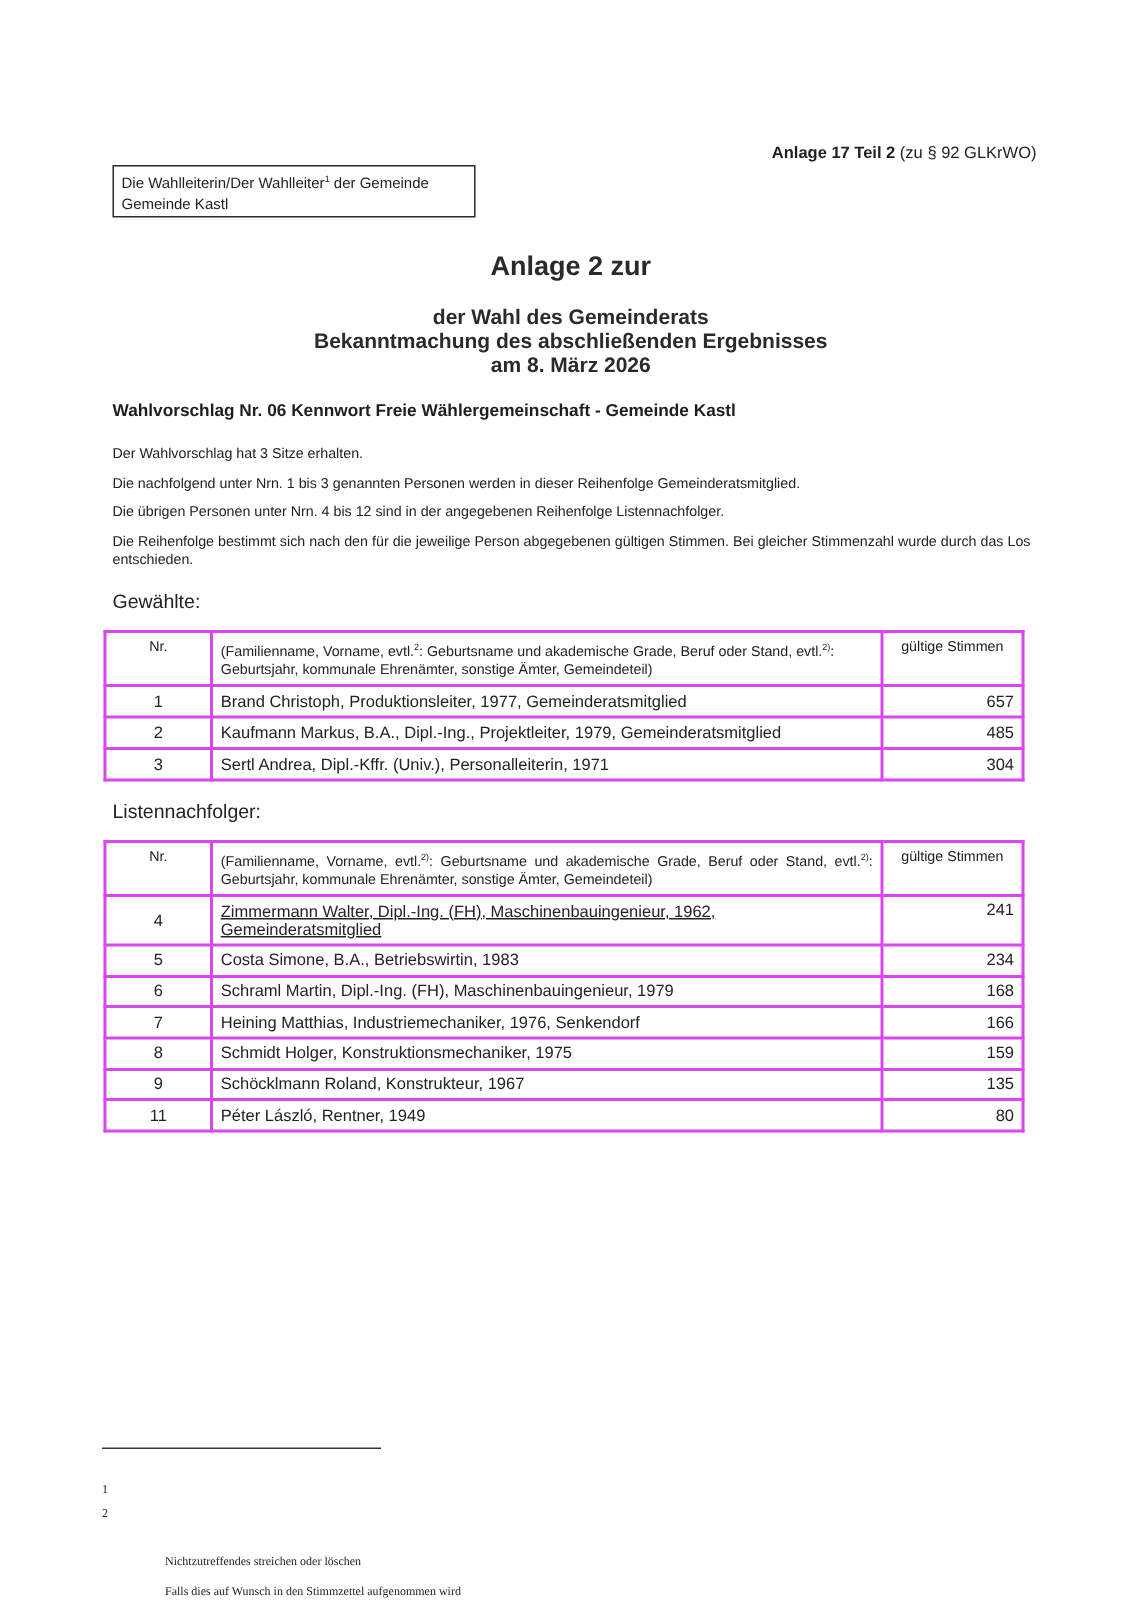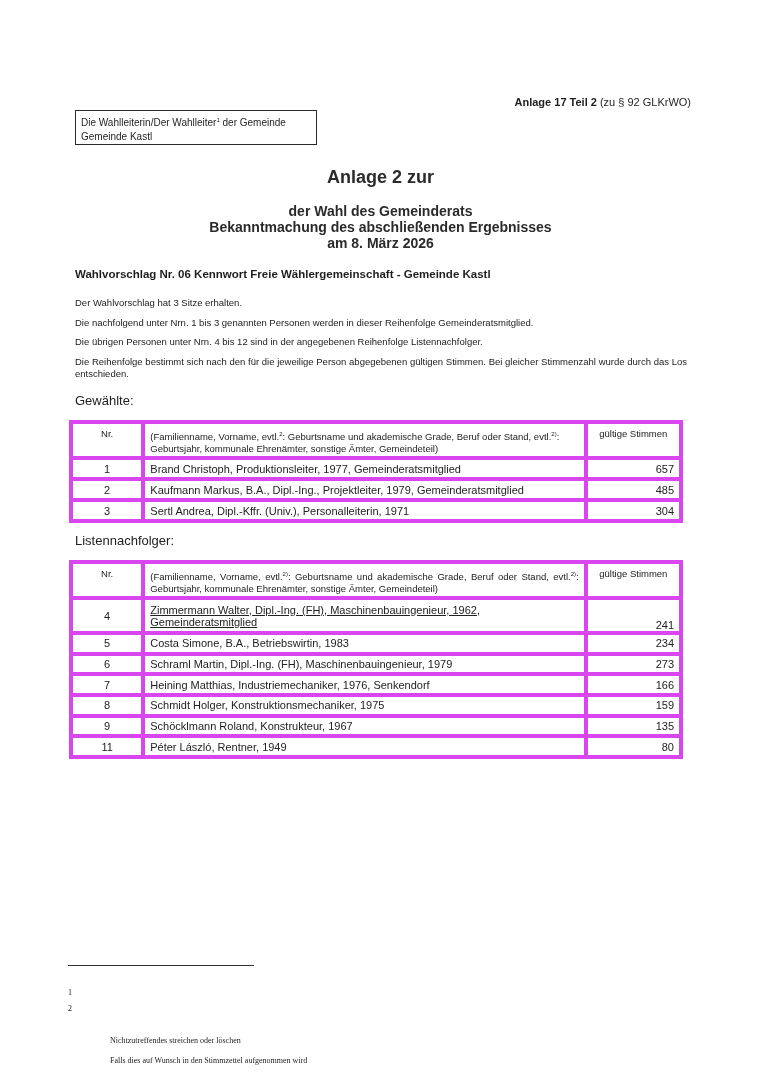--- a/index.html
+++ b/index.html
@@ -10,21 +10,21 @@
                 font-size: 10px; line-height: 14px; padding: 2px 5px; box-sizing: border-box; }
   .anlage-ref { right: 70px; top: 96px; font-size: 11px; }
   .anlage-ref b { font-weight: bold; }
   .title { left: 0; width: 761px; text-align: center; font-weight: bold; color: #2a2a2a; }
   .t1 { top: 167px; font-size: 18px; }
   .t2 { top: 203px; font-size: 14px; line-height: 16px; }
   .wv { left: 75px; top: 268px; font-size: 11.5px; font-weight: bold; }
   .para { left: 75px; width: 612px; font-size: 9.5px; line-height: 12px; text-align: justify; color: #222; }
   .label { left: 75px; font-size: 13px; color: #222; }
   table { position: absolute; border-collapse: collapse; font-size: 11px; color: #222; }
-  td { border: 4px solid #d946ef; padding: 0 5px; vertical-align: middle; }
+  td { border: 2px solid #d946ef; padding: 0 5px; vertical-align: middle; }
   td.nr { width: 60px; text-align: center; }
   td.name { width: 440px; }
   td.votes { width: 83px; text-align: right; }
   tr.head td { font-size: 9.5px; line-height: 12px; vertical-align: top; padding-top: 4px; }
   tr.head td.votes { text-align: center; }
   .t-elected { left: 69px; top: 420px; width: 614px; }
   .t-elected tr.head { height: 36px; }
   .t-elected tr.row { height: 21px; }
   .t-succ { left: 69px; top: 560px; width: 614px; }
   .t-succ tr.head { height: 36px; }
@@ -93,31 +93,31 @@
 <table class="t-succ">
   <tbody>
       <tr class="head">
     <td class="nr">Nr.</td>
     <td class="name" style="text-align:justify"><span>(Familienname, Vorname, evtl.</span><sup style="font-size:6px">2)</sup><span>: Geburtsname und akademische Grade, Beruf oder Stand, evtl.</span><sup style="font-size:6px">2)</sup><span>: Geburtsjahr, kommunale Ehrenämter, sonstige Ämter, Gemeindeteil)</span></td>
     <td class="votes">gültige Stimmen</td>
   </tr>
   <tr class="row tall">
     <td class="nr">4</td>
     <td class="name">Zimmermann Walter, Dipl.-Ing. (FH), Maschinenbauingenieur, 1962, Gemeinderatsmitglied</td>
-    <td class="votes" style="vertical-align:top;padding-top:19px">241</td>
+    <td class="votes" style="vertical-align:top;padding-top:3px">241</td>
   </tr>
   <tr class="row">
     <td class="nr">5</td>
     <td class="name">Costa Simone, B.A., Betriebswirtin, 1983</td>
     <td class="votes">234</td>
   </tr>
   <tr class="row">
     <td class="nr">6</td>
     <td class="name">Schraml Martin, Dipl.-Ing. (FH), Maschinenbauingenieur, 1979</td>
-    <td class="votes">273</td>
+    <td class="votes">168</td>
   </tr>
   <tr class="row">
     <td class="nr">7</td>
     <td class="name">Heining Matthias, Industriemechaniker, 1976, Senkendorf</td>
     <td class="votes">166</td>
   </tr>
   <tr class="row">
     <td class="nr">8</td>
     <td class="name">Schmidt Holger, Konstruktionsmechaniker, 1975</td>
     <td class="votes">159</td>

